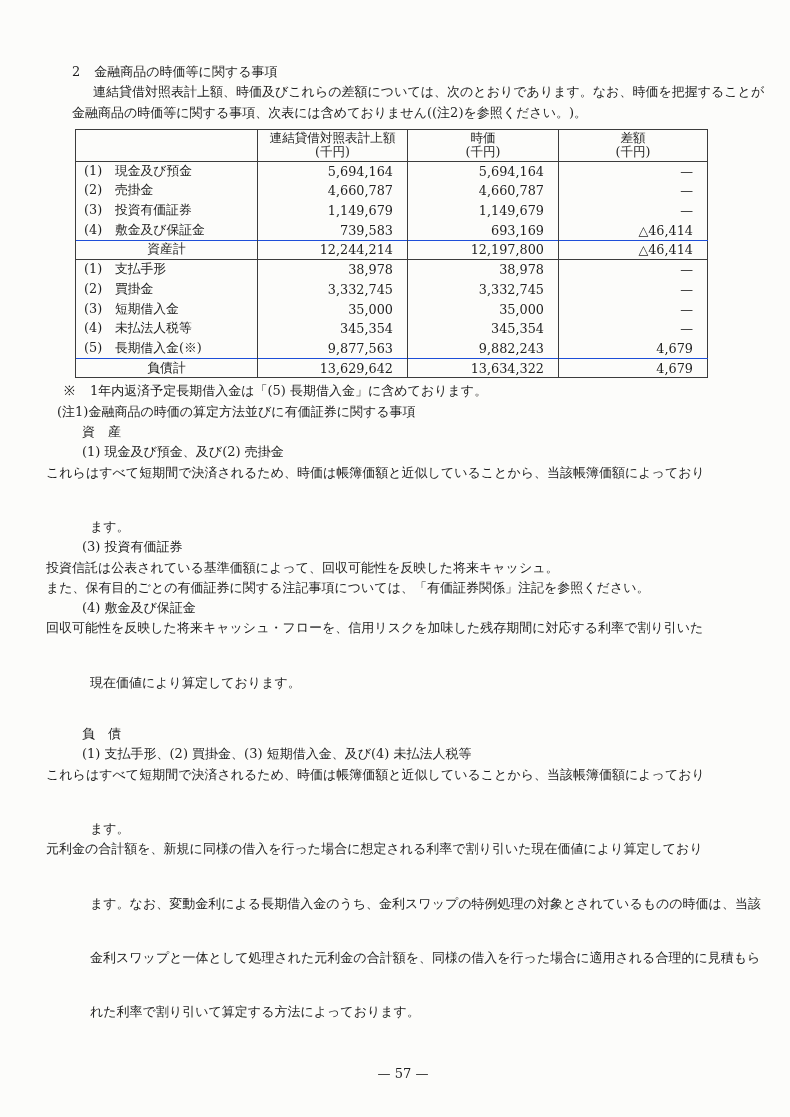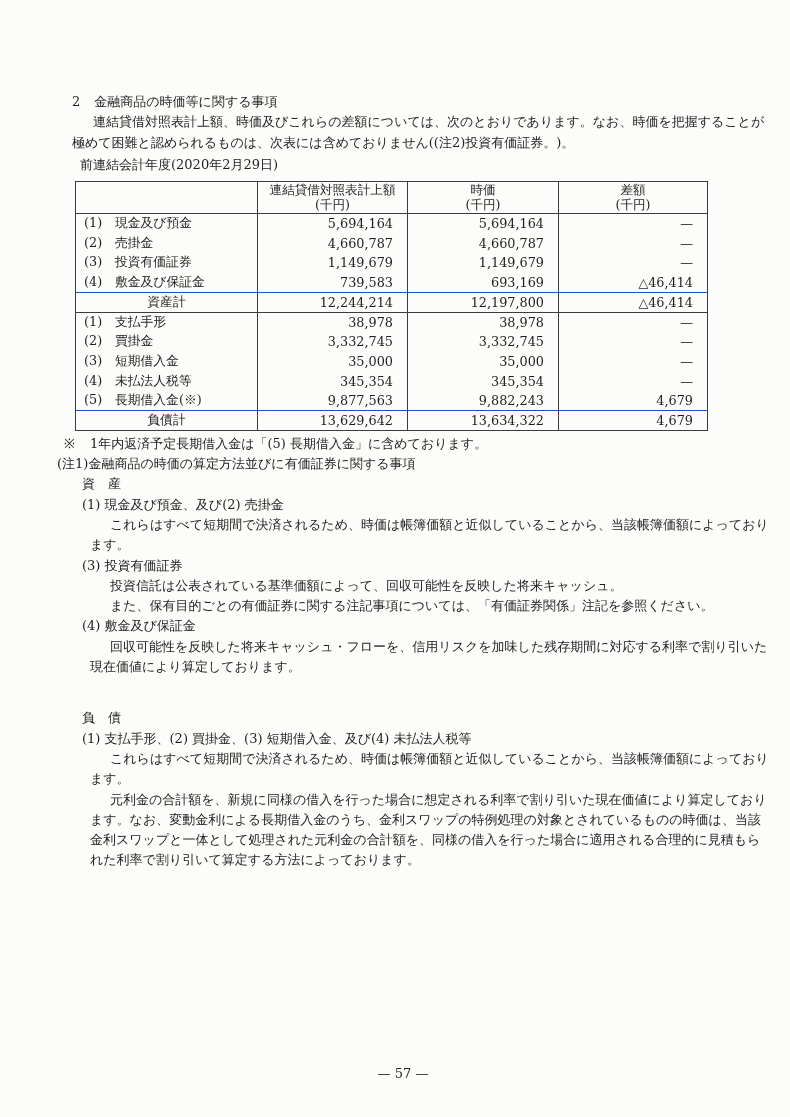--- a/index.html
+++ b/index.html
@@ -2,21 +2,21 @@
 <html><head>
 <meta charset="utf-8">
 <style>
   * { margin:0; padding:0; box-sizing:border-box; }
   body {
     width:790px; height:1117px;
     background:#fcfcfa;
     color:#1e1e1e;
     font-family:"DejaVu Serif","Liberation Serif",serif;
   }
-  .page { position:relative; width:790px; height:1117px; padding-top:92px; overflow:hidden; }
+  .page { position:relative; width:790px; height:1117px; padding-top:62px; overflow:hidden; }
   .line { font-size:13px; line-height:20.3px; white-space:nowrap; }
 
   .section-title { margin-left:72px; }
   .title-text { margin-left:14px; }
 
   .intro-first { margin-left:93px; }
   .intro-cont  { margin-left:72px; }
   .period      { margin-left:80px; margin-top:2px; }
 
   .fv-table {
@@ -33,38 +33,37 @@
   .cell-label { text-align:left; padding-left:8px; white-space:nowrap; }
   .cell-num   { text-align:right; padding-right:14px; white-space:nowrap; }
   .total-row td { border-top:1px solid #1d4ed8; border-bottom:1px solid #3c3c3c; }
   .total-label { text-align:center; padding-left:0; }
 
   .fn-line   { margin-left:64px; margin-top:3px; }
   .fn-text   { margin-left:15px; }
   .note1     { margin-left:57px; }
   .grp-heading { margin-left:82px; }
   .item-title  { margin-left:82px; }
-  .p-first   { margin-left:110px; }
-  .p-cont    { margin-left:90px; }
+  .p-first   { margin-left:46px; }
+  .p-cont    { margin-left:90px;margin-top:34px; }
   .section-gap { height:31px; }
 
   .page-footer { position:absolute; left:16px; right:0; bottom:36px; text-align:center; font-size:13px; }
 </style>
 </head>
 <body>
 
 <div class="page">
 
   <div class="line section-title">
     <span>2</span><span class="title-text">金融商品の時価等に関する事項</span>
   </div>
 
   <div class="line intro-first">連結貸借対照表計上額、時価及びこれらの差額については、次のとおりであります。なお、時価を把握することが</div>
-  <div class="line intro-cont">極めて困難と認められるものは、次表には含めておりません((注2)投資有価証券。)。</div>
-  <div class="line period">前連結会計年度(2020年2月29日)</div>
+  <div class="line intro-cont">金融商品の時価等に関する事項、次表には含めておりません((注2)を参照ください。)。</div>
 
   <table class="fv-table">
     <colgroup>
       <col style="width:182px">
         <col style="width:150px">
         <col style="width:151px">
         <col style="width:149px">
     </colgroup>
     <thead>
       <tr>

